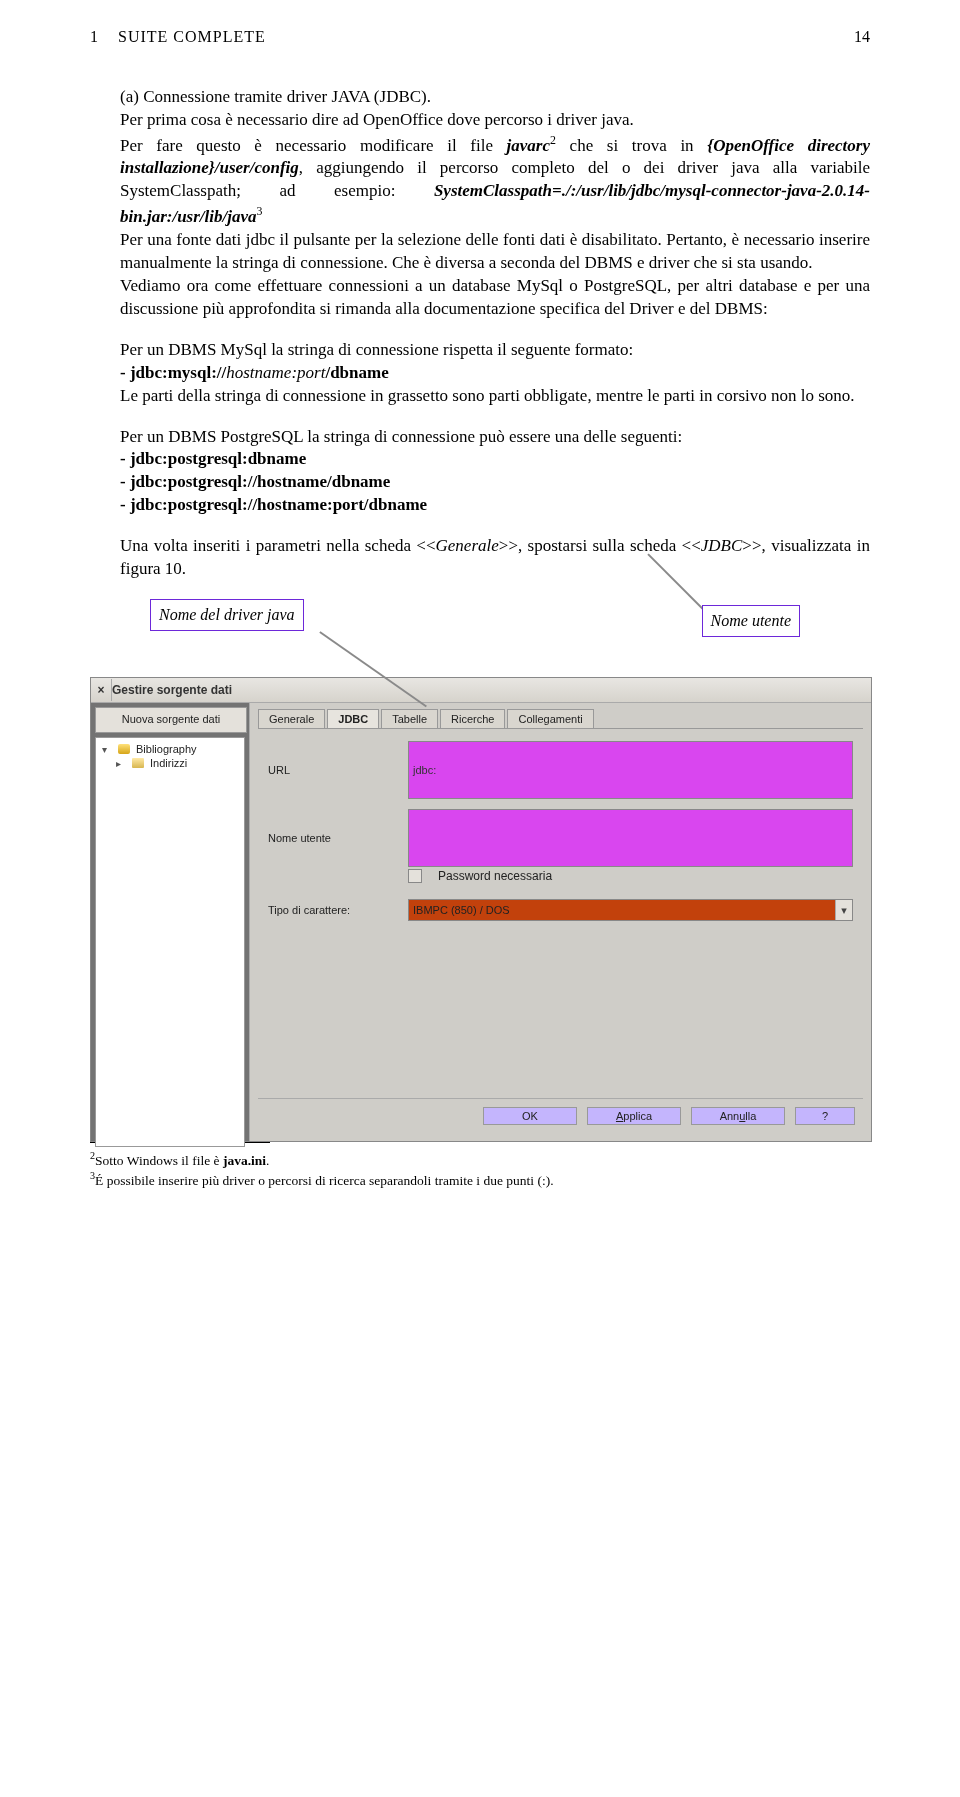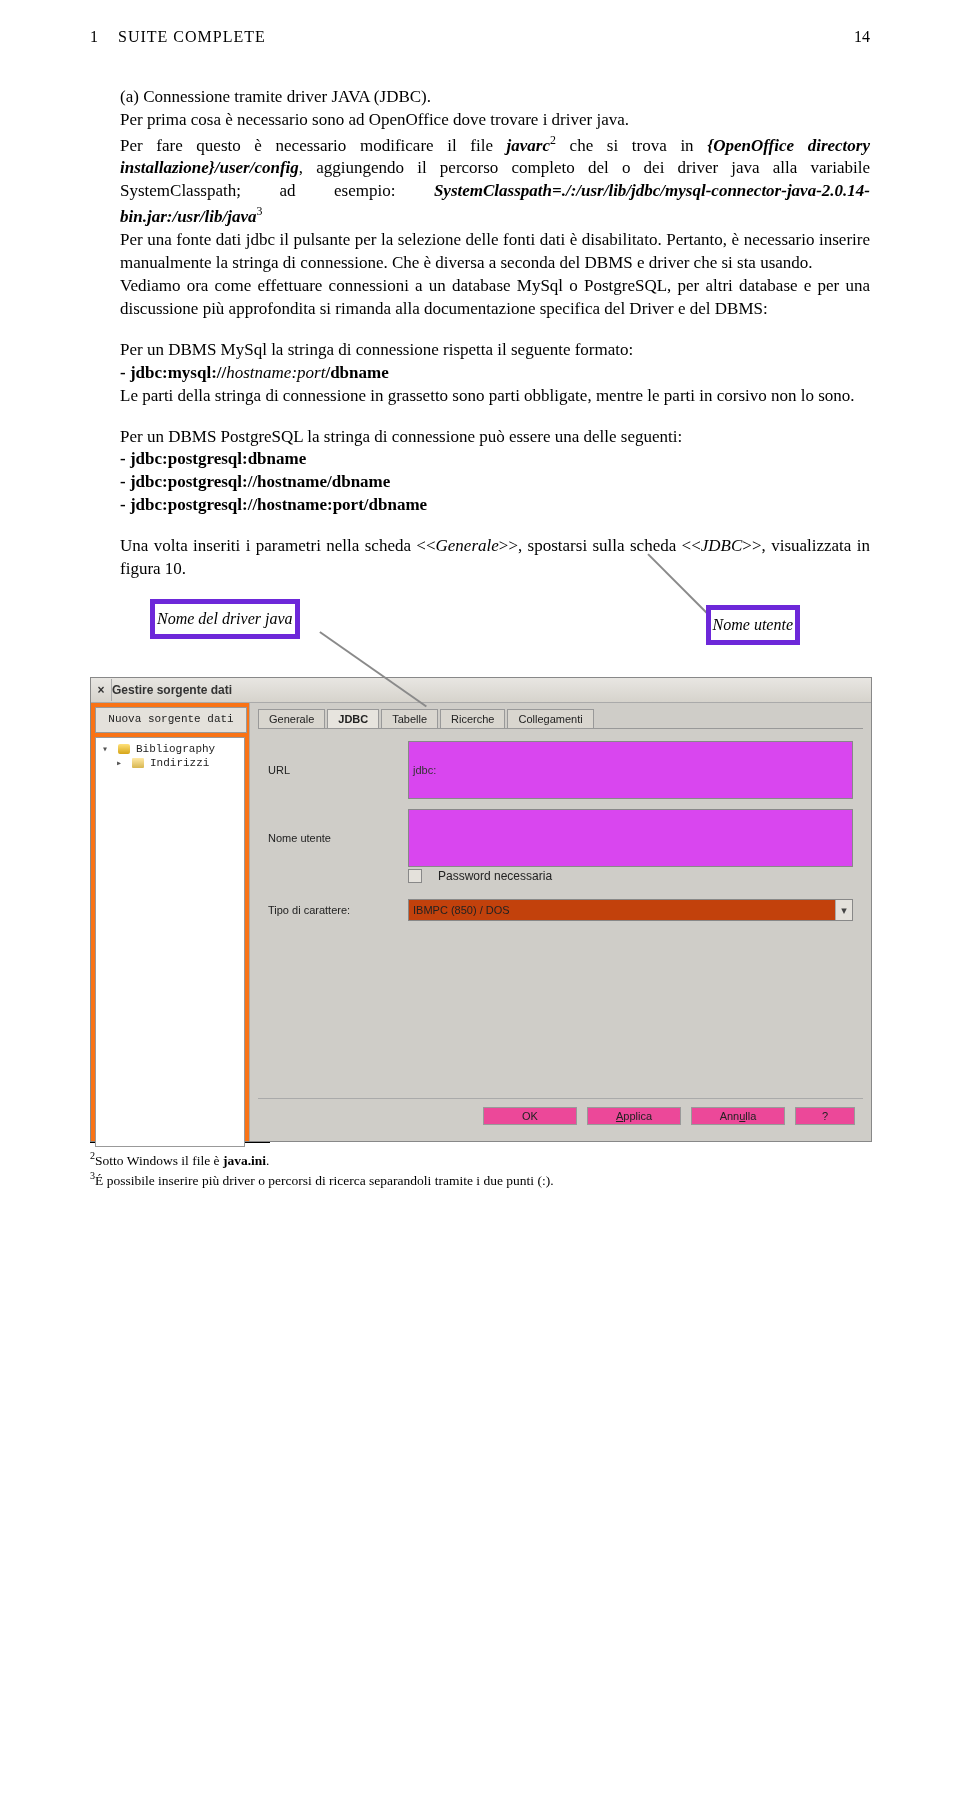--- a/index.html
+++ b/index.html
@@ -32,22 +32,22 @@
   .sup { vertical-align: super; font-size: 0.7em; }
   .callouts-row {
     display: flex;
     justify-content: space-between;
     align-items: flex-start;
     margin: 10px 0 8px 0;
     position: relative;
     height: 70px;
   }
   .callout-box {
-    border: 5px solid #6d28d9;
-    padding: 6px 2px;
+    border: 1px solid #6d28d9;
+    padding: 6px 8px;
     font-family: Georgia, serif;
     font-style: italic;
     font-size: 16px;
     background: #fff;
     position: relative;
     z-index: 2;
   }
   .callout-left { margin-left: 60px; }
   .callout-right { margin-right: 70px; margin-top: 6px;}
   .callout-line {
@@ -88,24 +88,23 @@
     text-align: left;
     font-weight: bold;
     color: #333;
   }
   .dlg-body {
     display: flex;
     min-height: 430px;
   }
   .dlg-left {
     width: 150px;
-    background: #f97316;
+    background: #737373;
     border-right: 1px solid #aaa;
     padding: 4px;
-    font-family: Liberation Mono, monospace;
   }
   .dlg-newsrc-btn {
     width: 100%;
     height: 24px;
     background: #e4e1db;
     border: 1px solid #999;
     font-size: 11px;
     text-align: center;
     line-height: 22px;
     margin-bottom: 4px;
@@ -214,21 +213,21 @@
     display: flex;
     justify-content: flex-end;
     gap: 10px;
     padding: 8px;
     border-top: 1px solid #aaa;
     background: #cfcdc8;
   }
   .dlg-btn {
     min-width: 64px;
     padding: 2px 14px;
-    background: #ec4899;
+    background: #c4b5fd;
     border: 1px solid #999;
     font-size: 11px;
     text-align: center;
   }
   .dlg-btn .ul { text-decoration: underline; }
 
   .figure-caption {
     font-size: 16.5px;
     text-align: center;
     margin: 26px 0 34px 0;
@@ -255,21 +254,21 @@
     <div>
       <span>1</span>
       <span>&nbsp;&nbsp;&nbsp;</span>
       <span class="section-label">SUITE COMPLETE</span>
     </div>
     <div>14</div>
   </div>
 
   <div class="para para-block" style="padding-left:30px;">
     <span>(a)</span><span> Connessione tramite driver JAVA (JDBC).</span><br>
-    <span>Per prima cosa è necessario sono ad OpenOffice dove trovare i driver java.</span><br>
+    <span>Per prima cosa è necessario dire ad OpenOffice dove percorso i driver java.</span><br>
     <span>Per fare questo è necessario modificare il file </span><span class="italic bold">javarc</span><span class="sup">2</span><span> che si trova in </span><span class="italic bold">{OpenOffice directory installazione}/user/config</span><span>, aggiungendo il percorso completo del o dei driver java alla variabile SystemClasspath; ad esempio: </span><span class="italic bold">SystemClasspath=./:/usr/lib/jdbc/mysql-connector-java-2.0.14-bin.jar:/usr/lib/java</span><span class="sup">3</span><br>
     <span>Per una fonte dati jdbc il pulsante per la selezione delle fonti dati è disabilitato. Pertanto, è necessario inserire manualmente la stringa di connessione. Che è diversa a seconda del DBMS e driver che si sta usando.</span><br>
     <span>Vediamo ora come effettuare connessioni a un database MySql o PostgreSQL, per altri database e per una discussione più approfondita si rimanda alla documentazione specifica del Driver e del DBMS:</span>
   </div>
 
   <div class="para para-block" style="padding-left:30px;">
     <span>Per un DBMS MySql la stringa di connessione rispetta il seguente formato:</span><br>
     <span class="bold">- jdbc:mysql://</span><span class="italic">hostname:port</span><span class="bold">/dbname</span><br>
     <span>Le parti della stringa di connessione in grassetto sono parti obbligate, mentre le parti in corsivo non lo sono.</span>
   </div>

